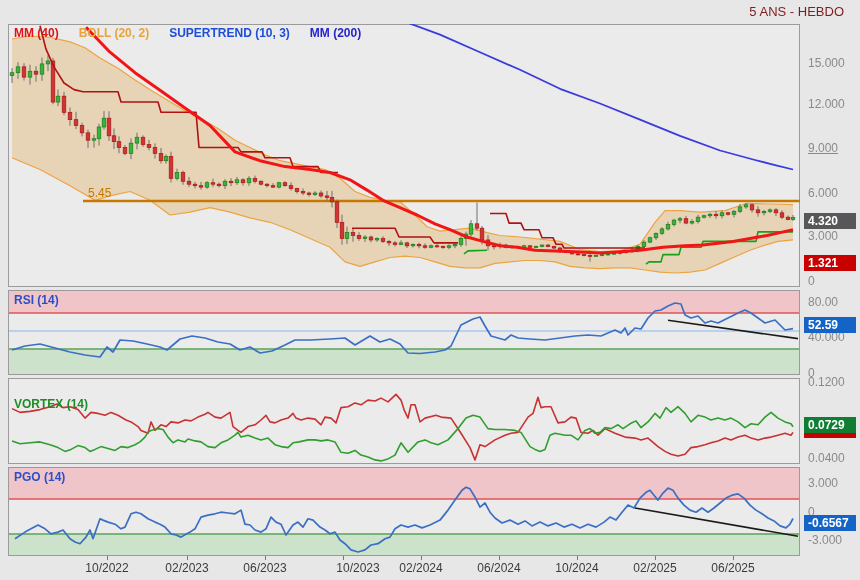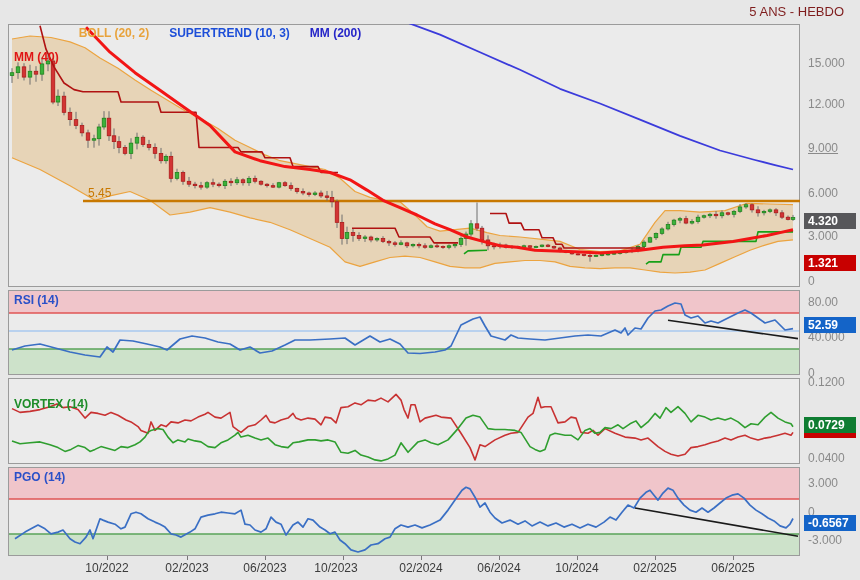--- a/index.html
+++ b/index.html
@@ -335,21 +335,21 @@
         <rect x="9" y="533.999" width="790" height="21.000999999999976" fill="#cde2ca"></rect>
         <line x1="9" y1="498.973" x2="799" y2="498.973" stroke="#e05555" stroke-width="1.4"></line>
         <line x1="9" y1="533.999" x2="799" y2="533.999" stroke="#58a358" stroke-width="1.4"></line>
         <path d="M15.0 538.7 L25.0 532.1 L31.0 528.8 L38.0 525.0 L45.0 528.8 L51.0 533.8 L58.0 532.1 L63.0 530.0 L70.0 538.7 L75.0 542.0 L80.0 543.7 L86.0 537.1 L90.0 530.0 L93.0 538.7 L100.0 518.8 L103.0 520.1 L108.0 522.1 L115.0 524.2 L121.0 528.8 L125.0 527.1 L131.0 513.8 L136.0 512.2 L141.0 513.8 L148.0 518.8 L155.0 522.1 L160.0 524.2 L165.0 527.1 L171.0 533.8 L176.0 535.0 L181.0 537.1 L190.0 532.1 L195.0 528.8 L201.0 517.1 L208.0 515.1 L215.0 513.8 L221.0 512.2 L228.0 513.0 L235.0 513.8 L241.0 510.1 L245.0 524.2 L250.0 525.0 L255.0 530.0 L261.0 532.1 L266.0 528.8 L271.0 517.1 L276.0 522.1 L281.0 524.2 L286.0 535.0 L293.0 525.0 L298.0 522.1 L303.0 527.1 L308.0 518.8 L313.0 520.1 L320.0 527.1 L325.0 530.0 L330.0 533.8 L335.0 532.1 L340.0 540.0 L345.0 543.7 L351.0 549.9 L358.0 552.0 L365.0 549.9 L371.0 545.0 L378.0 543.7 L385.0 538.7 L390.0 537.1 L395.0 528.8 L401.0 525.0 L408.0 527.1 L415.0 525.0 L422.0 527.9 L430.0 525.0 L440.0 520.1 L448.0 510.1 L455.0 500.1 L462.0 490.2 L466.0 487.3 L470.0 488.9 L475.0 497.2 L480.0 507.2 L485.0 503.0 L490.0 512.2 L495.0 518.0 L502.0 523.0 L510.0 520.1 L518.0 524.2 L525.0 520.9 L532.0 525.9 L540.0 522.1 L548.0 525.9 L556.0 523.0 L564.0 527.1 L572.0 524.2 L580.0 527.9 L588.0 524.2 L596.0 527.1 L604.0 522.1 L610.0 517.1 L616.0 520.1 L622.0 512.2 L628.0 505.1 L634.0 508.0 L640.0 498.1 L646.0 492.3 L650.0 490.2 L654.0 495.2 L658.0 500.1 L663.0 493.1 L668.0 488.1 L673.0 490.2 L678.0 498.1 L684.0 505.1 L690.0 510.1 L696.0 512.2 L702.0 508.0 L708.0 512.2 L714.0 508.0 L720.0 503.0 L726.0 498.1 L732.0 495.2 L738.0 493.9 L744.0 498.1 L750.0 505.1 L756.0 510.1 L762.0 513.8 L768.0 518.0 L774.0 520.9 L780.0 525.9 L786.0 527.9 L790.0 524.2 L793.0 518.5" fill="none" stroke="#3a6fc4" stroke-width="1.7" stroke-linejoin="round"></path>
         <line x1="635" y1="508.02" x2="798" y2="536.24" stroke="#1a1a1a" stroke-width="1.6"></line>
         <rect x="8.5" y="467.5" width="791" height="88" fill="none" stroke="#9b9b9b"></rect>
       </svg>
     </div>
 
   <div id="legend">
-      <span style="color: rgb(224, 20, 20); margin-top: 24px;">MM (40)</span>
+      <span style="color: rgb(224, 20, 20);">MM (40)</span>
       <span style="color: rgb(232, 163, 60);">BOLL (20, 2)</span>
       <span style="color: #1d4ed8;">SUPERTREND (10, 3)</span>
       <span style="color: rgb(37, 37, 200);">MM (200)</span>
     </div>
   <div class="plabel" id="rsi-label" style="top: 293px; color: rgb(42, 80, 200);">RSI (14)</div>
   <div class="plabel" id="vortex-label" style="top: 397px; color: rgb(29, 140, 40);">VORTEX (14)</div>
   <div class="plabel" id="pgo-label" style="top: 470px; color: rgb(42, 80, 200);">PGO (14)</div>
 
   <div id="yaxis">
       <div class="ylab" style="top: 63px;">15.000</div>
@@ -376,21 +376,21 @@
       <div class="badge" style="background: rgb(20, 100, 200); top: 523px;">-0.6567</div>
     </div>
   <div id="xaxis">
       <div class="xtick" style="left: 107px;"></div>
       <div class="xlab" style="left: 107px;">10/2022</div>
       <div class="xtick" style="left: 187px;"></div>
       <div class="xlab" style="left: 187px;">02/2023</div>
       <div class="xtick" style="left: 265px;"></div>
       <div class="xlab" style="left: 265px;">06/2023</div>
       <div class="xtick" style="left: 343px;"></div>
-      <div class="xlab" style="left: 336px; text-align: right;">10/2023</div>
+      <div class="xlab" style="left: 358px; text-align: right;">10/2023</div>
       <div class="xtick" style="left: 421px;"></div>
       <div class="xlab" style="left: 421px;">02/2024</div>
       <div class="xtick" style="left: 499px;"></div>
       <div class="xlab" style="left: 499px;">06/2024</div>
       <div class="xtick" style="left: 577px;"></div>
       <div class="xlab" style="left: 577px;">10/2024</div>
       <div class="xtick" style="left: 655px;"></div>
       <div class="xlab" style="left: 655px;">02/2025</div>
       <div class="xtick" style="left: 733px;"></div>
       <div class="xlab" style="left: 733px;">06/2025</div>

